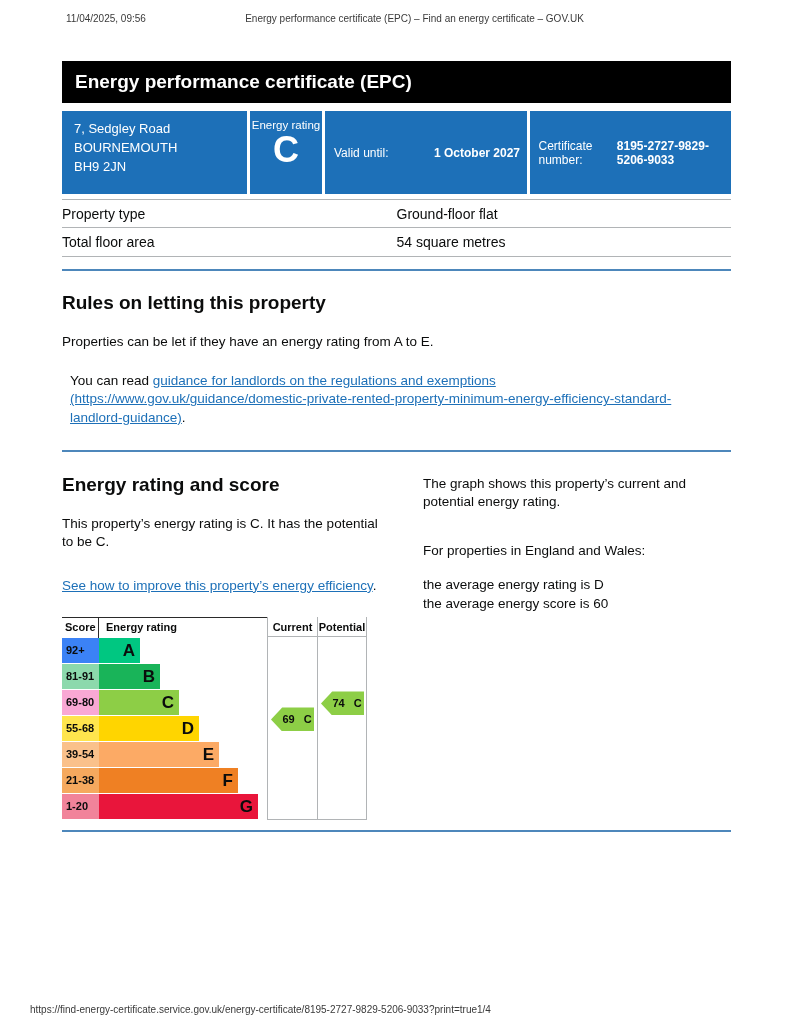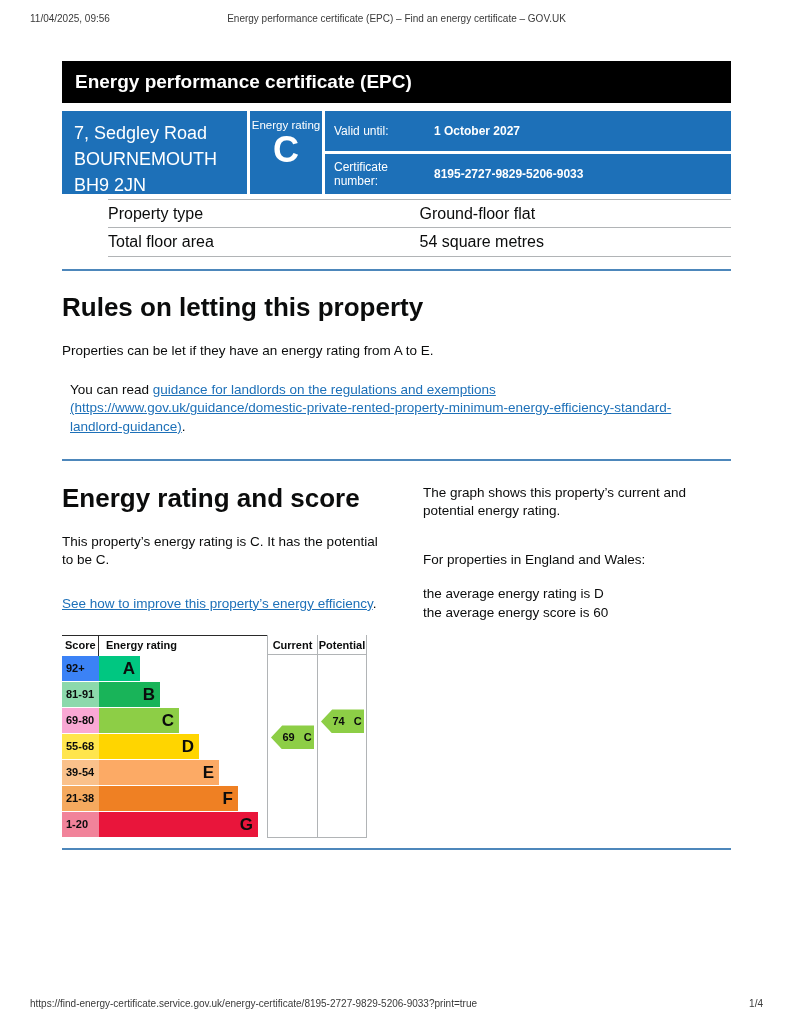--- a/index.html
+++ b/index.html
@@ -1,51 +1,51 @@
 <!DOCTYPE html>
 <html><head>
 <meta charset="utf-8">
 <style>
   * { box-sizing: border-box; }
   html,body { margin:0; padding:0; background:#fff; }
   body { font-family:"Liberation Sans", sans-serif; color:#0b0c0c; }
   .page { position:relative; width:793px; height:1024px; background:#fff; overflow:hidden; }
 
   
-  .meta { display:grid; grid-template-columns:1fr auto 1fr; padding:13px 30px 0; font-size:10px; color:#3a3a3a; }
+  .meta { display:grid; grid-template-columns:1fr auto 1fr; padding:13px 30px 0; font-size:10px; color:#3a3a3a;margin-left:36px; }
   .meta .m-date { text-align:left; }
   .meta .m-title { text-align:center; }
-  .pfooter { position:absolute; left:30px; right:30px; bottom:15px; display:flex; justify-content:space-between; font-size:10px; color:#3a3a3a; }
+  .pfooter { position:absolute; left:30px; right:30px; bottom:9px; display:flex; font-size:10px; color:#3a3a3a; }
 
   .content { margin:0 62px; width:669px; }
 
   .title-bar { margin-top:37px; background:#000; color:#fff; font-weight:bold; font-size:19px; padding:10px 13px; }
 
   
   .summary { display:flex; gap:3px; margin-top:8px; height:83px; }
   .bluebox { background:#1d70b8; color:#fff; }
-  .addr { width:185px; padding:9px 12px; font-size:18px; line-height:1.45; }
+  .addr { width:185px; padding:9px 12px; font-size:13px; line-height:1.45; }
   .rating-cell { width:72px; display:flex; flex-direction:column; align-items:center; padding-top:8px; }
   .rating-cell .r-label { font-size:11.5px; }
   .rating-cell .r-letter { font-size:36px; font-weight:bold; line-height:1.05; }
-  .valid-col { flex:1; display:flex; flex-direction:column; gap:3px; }
+  .valid-col { flex:1; display:flex; flex-direction:row; gap:3px; }
   .valid-row { flex:1; display:flex; align-items:center; padding-left:9px; font-size:12px; }
   .valid-row .lbl { width:92px; }
   .valid-row .val { font-weight:bold; margin-left:8px; }
 
   
-  .prop-table { margin-top:5px; font-size:16px;margin-left:46px; }
+  .prop-table { margin-top:5px; font-size:14px; }
   .prow { display:flex; align-items:center; height:29px; border-bottom:1px solid #b1b4b6; }
   .prow:first-child { border-top:1px solid #b1b4b6; }
   .plabel { width:50%; }
   .pvalue { flex:1; }
 
   .rule { border:none; height:2px; background:#4d87bb; margin:12px 0 0; }
 
-  h2 { font-size:26px; margin:21px 0 0; font-weight:bold; color:#0b0c0c; }
+  h2 { font-size:19px; margin:21px 0 0; font-weight:bold; color:#0b0c0c; }
   p, .pline { font-size:13.5px; line-height:1.38; }
   .letting p.p1 { margin:19px 0 0; }
   .letting p.p2 { margin:20px 8px 0; }
   a { color:#1d70b8; text-decoration:underline; }
 
   .twocol { display:flex; margin-top:16px; align-items:flex-start; }
   .leftcol { width:330px; }
   .rightcol { width:309px; margin-left:32px; }
   .leftcol h2 { margin-top:6px; }
   .leftcol p.p1 { margin:19px 0 0; }

